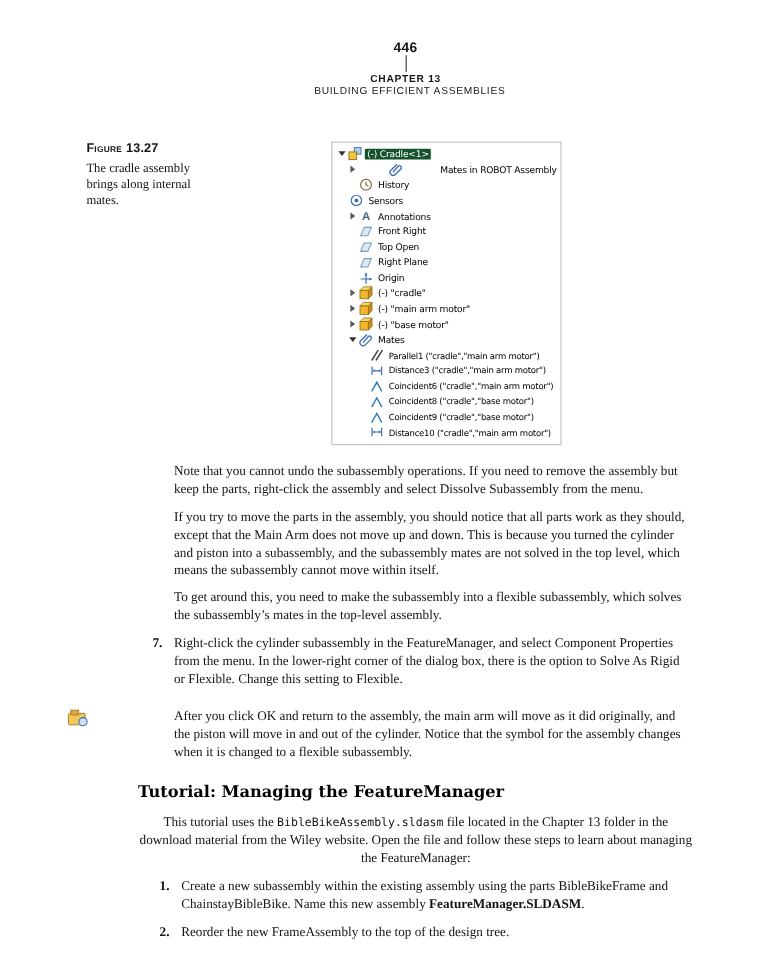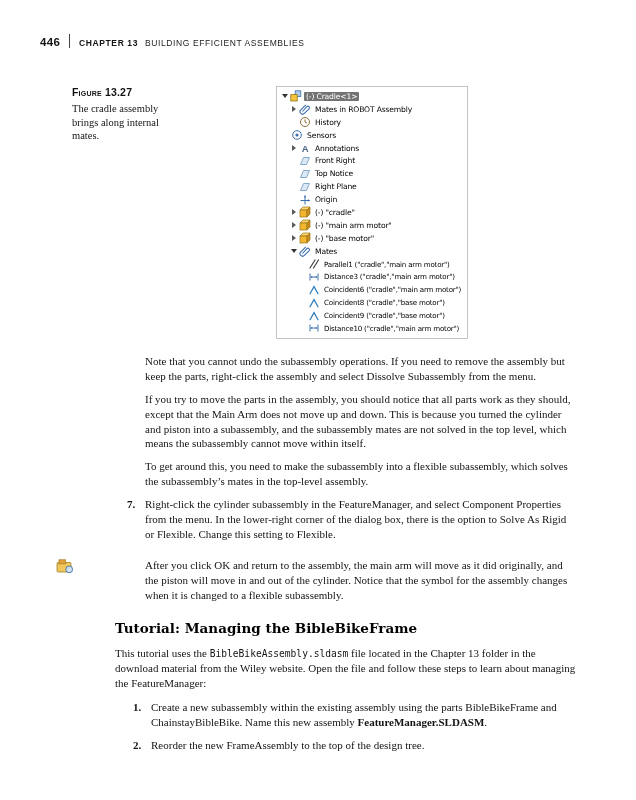--- a/index.html
+++ b/index.html
@@ -2,21 +2,21 @@
 <html><head>
 <meta charset="utf-8">
 <style>
   html,body{margin:0;padding:0;background:#e9e9e9;}
   .page{
     width:636px;height:800px;background:#ffffff;position:relative;
     font-family:"Liberation Serif",serif;color:#141414;overflow:hidden;
     margin:0 auto;
   }
   
-  .running-head{display:flex;align-items:flex-end;margin:34px 0 0 40px;}
+  .running-head{display:flex;align-items:center;margin:34px 0 0 40px;flex-direction:column;}
   .pagenum{font:bold 11.5px "Liberation Sans",sans-serif;letter-spacing:.3px;}
   .head-divider{width:1px;height:14px;background:#444;margin:0 9px;}
   .chapter{font:bold 8.5px "Liberation Sans",sans-serif;letter-spacing:.6px;}
   .chapter-title{font:8.5px "Liberation Sans",sans-serif;letter-spacing:.6px;margin-left:7px;color:#222;}
 
   
   .figure-row{display:flex;margin:38px 0 0 72px;}
   .figure-caption-col{width:204px;padding-right:10px;box-sizing:border-box;}
   .figure-label{font:bold 10.5px "Liberation Sans",sans-serif;font-variant:small-caps;letter-spacing:.2px;margin-bottom:4px;}
   .figure-caption{font:10.5px "Liberation Serif",serif;line-height:13.5px;width:104px;}
@@ -44,21 +44,21 @@
   .body-col .numbered-step{margin-left:-18px;}
   .step-num{width:18px;min-width:18px;font-weight:bold;}
   .step-text{flex:1;margin:0;}
   .note-para{position:relative;}
   .margin-icon{position:absolute;left:-89px;top:0px;width:19px;height:16px;display:inline-block;}
   .margin-icon svg{width:19px;height:16px;}
 
   
   .tutorial-col{margin:18px 58px 0 115px;font-size:11px;line-height:14.9px;}
   .tutorial-heading{font-family:"DejaVu Serif",serif;font-weight:bold;font-size:13.5px;margin:0 0 10px 0;color:#000;}
-  .tutorial-col p.intro{margin:0 0 9px 0;}
+  .tutorial-col p.intro{margin:0 0 9px 0;text-align:center;}
   .tutorial-col .numbered-step{margin-left:18px;margin-bottom:8px;}
   .mono{font-family:"DejaVu Sans Mono",monospace;font-size:9.6px;}
   b.inline-bold{font-weight:bold;}
 </style>
 </head>
 <body>
 
 <div class="page">
 
   <header class="running-head">
@@ -77,23 +77,23 @@
         <div class="tree-row" style="padding-left: 3px;">
           <span class="tw">
             <span class="arr-down"></span>
           </span>
           <span class="ticon">
             <svg viewBox="0 0 12 12">
               <rect x="5.2" y="0.8" width="5.6" height="5.6" fill="#aecbe8" stroke="#3d6fae" stroke-width="0.8"></rect>
               <rect x="0.8" y="4.6" width="6.4" height="6.4" fill="#f4c43c" stroke="#96731c" stroke-width="0.8"></rect>
             </svg>
           </span>
-          <span class="tlabel selected" style="background: #737373;">(-) Cradle&lt;1&gt;</span>
-        </div>
-        <div class="tree-row" style="padding-left: 12px;">
+          <span class="tlabel selected" style="background: #14532d;">(-) Cradle&lt;1&gt;</span>
+        </div>
+        <div class="tree-row" style="padding-left: 12px; justify-content: space-between;">
           <span class="tw">
             <span class="arr-right"></span>
           </span>
           <span class="ticon">
             <svg viewBox="0 0 12 12">
               <path d="M3.5 8.5 L7.8 3.6 a1.5 1.5 0 0 1 2.2 2.2 L5.4 10.4 a2.5 2.5 0 0 1 -3.6 -3.6 L6.8 1.8" fill="none" stroke="#3d6fae" stroke-width="1.1"></path>
             </svg>
           </span>
           <span class="tlabel">Mates in ROBOT Assembly</span>
         </div>
@@ -137,21 +137,21 @@
           </span>
           <span class="tlabel">Front Right</span>
         </div>
         <div class="tree-row" style="padding-left: 12px;">
           <span class="tw"></span>
           <span class="ticon">
             <svg viewBox="0 0 12 12">
               <path d="M1.5 9.5 L4.5 2.5 H10.5 L7.5 9.5 Z" fill="#dbe9f7" stroke="#7aa0c4" stroke-width="0.9"></path>
             </svg>
           </span>
-          <span class="tlabel">Top Notice</span>
+          <span class="tlabel">Top Open</span>
         </div>
         <div class="tree-row" style="padding-left: 12px; text-align: right;">
           <span class="tw"></span>
           <span class="ticon">
             <svg viewBox="0 0 12 12">
               <path d="M1.5 9.5 L4.5 2.5 H10.5 L7.5 9.5 Z" fill="#dbe9f7" stroke="#7aa0c4" stroke-width="0.9"></path>
             </svg>
           </span>
           <span class="tlabel">Right Plane</span>
         </div>
@@ -293,21 +293,21 @@
           <rect x="1" y="4.5" width="14" height="9.5" rx="1" fill="#f1c75b" stroke="#a1802a" stroke-width="0.8"></rect>
           <rect x="3" y="1.8" width="6.5" height="4" fill="#e8a33d" stroke="#a1802a" stroke-width="0.8"></rect>
           <circle cx="13.2" cy="11.4" r="3.4" fill="#cfe0f0" stroke="#3d6fae" stroke-width="0.9"></circle>
         </svg>
       </span>
       <p>After you click OK and return to the assembly, the main arm will move as it did originally, and the piston will move in and out of the cylinder. Notice that the symbol for the assembly changes when it is changed to a flexible subassembly.</p>
     </div>
   </section>
 
   <section class="tutorial-col">
-    <h1 class="tutorial-heading">Tutorial: Managing the BibleBikeFrame</h1>
+    <h1 class="tutorial-heading">Tutorial: Managing the FeatureManager</h1>
     <p class="intro"><span>This tutorial uses the </span><span class="mono">BibleBikeAssembly.sldasm</span><span> file located in the Chapter 13 folder in the download material from the Wiley website. Open the file and follow these steps to learn about managing the FeatureManager:</span></p>
     <div class="numbered-step">
       <span class="step-num">1.</span>
       <p class="step-text"><span>Create a new subassembly within the existing assembly using the parts BibleBikeFrame and ChainstayBibleBike. Name this new assembly </span><b class="inline-bold">FeatureManager.SLDASM</b><span>.</span></p>
     </div>
     <div class="numbered-step">
       <span class="step-num">2.</span>
       <p class="step-text">Reorder the new FrameAssembly to the top of the design tree.</p>
     </div>
   </section>

